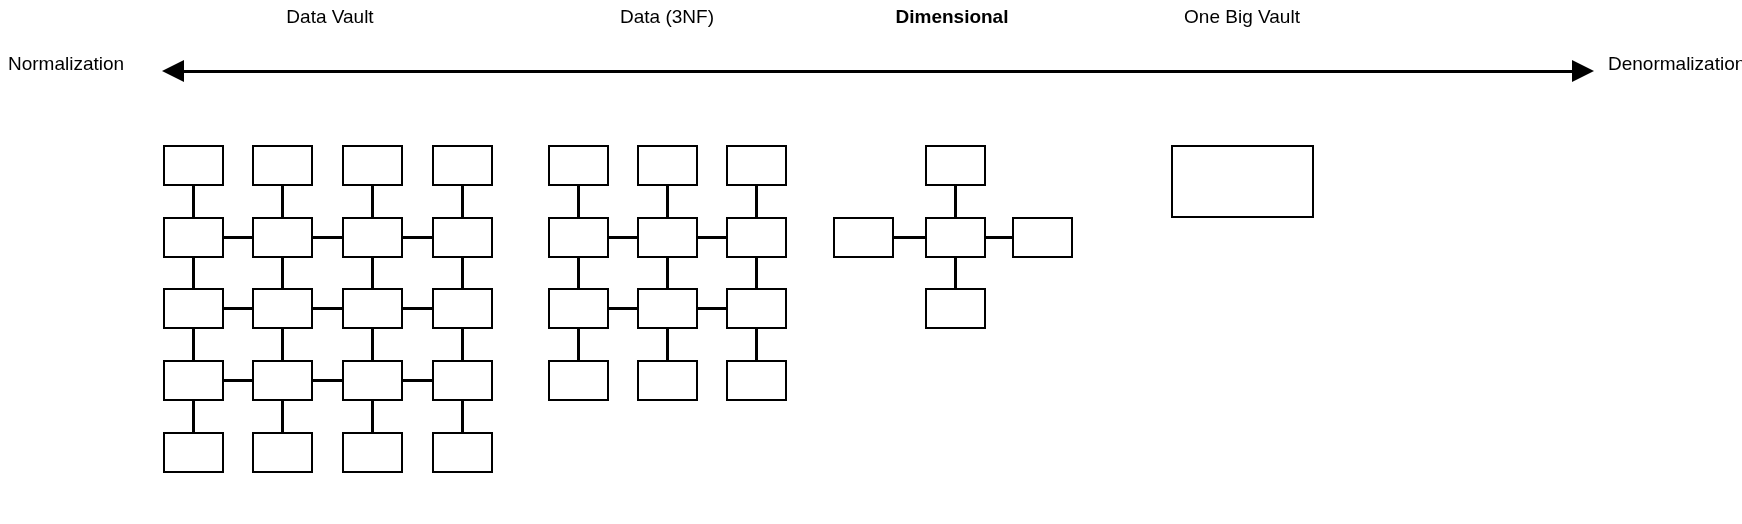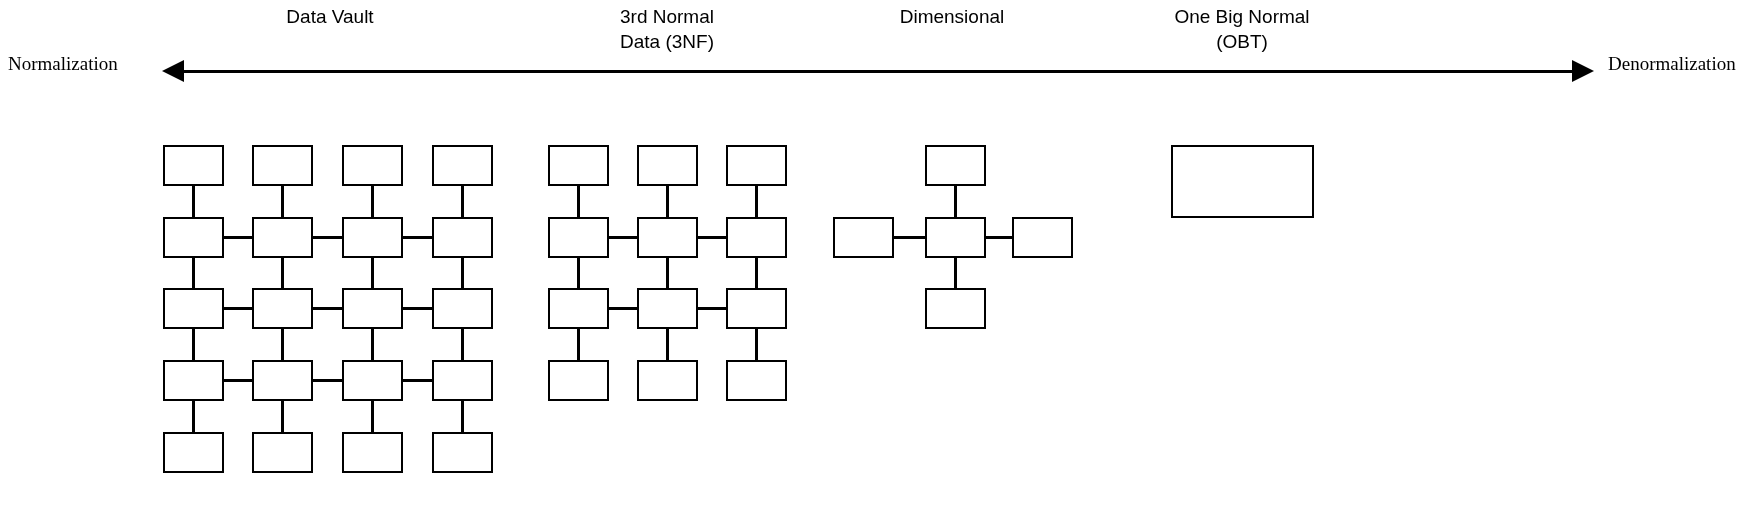--- a/index.html
+++ b/index.html
@@ -20,21 +20,20 @@
     overflow: hidden;
   }
 
   
   .axis-end-label {
     position: absolute;
     font-size: 19px;
     line-height: 22px;
     white-space: nowrap;
     color: #000;
-    font-family: Liberation Serif, serif;
   }
   #axis-label-left  { left: 8px;  top: 53px; }
   #axis-label-right { left: 1608px; top: 53px; }
 
   .axis-line {
     position: absolute;
     left: 180px;
     top: 70px;
     width: 1400px;
     height: 3px;
@@ -85,23 +84,23 @@
   <div id="axis-label-left" class="axis-end-label">Normalization</div>
 
   <div id="axis-label-right" class="axis-end-label">Denormalization</div>
 
   <div class="axis-line"></div>
   <div id="arrow-left" class="arrow-head"></div>
   <div id="arrow-right" class="arrow-head"></div>
 
   <div id="captions-layer">
       <div class="category-caption" style="left: 190px; top: 4px; width: 280px;"><div>Data Vault</div></div>
-      <div class="category-caption" style="left: 527px; top: 4px; width: 280px;"><div>3rd Normal</div><div>Data (3NF)</div></div>
-      <div class="category-caption" style="left: 812px; top: 4px; width: 280px;"><div>Dimensional</div></div>
-      <div class="category-caption" style="left: 1102px; top: 4px; width: 280px;"><div>One Big Normal</div><div>(OBT)</div></div>
+      <div class="category-caption" style="left: 527px; top: 4px; width: 280px;"><div>Data (3NF)</div></div>
+      <div class="category-caption" style="left: 812px; top: 4px; width: 280px; font-weight: bold;"><div>Dimensional</div></div>
+      <div class="category-caption" style="left: 1102px; top: 4px; width: 280px;"><div>One Big Vault</div></div>
     </div>
 
   <div id="models-layer">
       <div class="connector v" style="left: 192.4px; top: 186px; height: 31px;"></div>
       <div class="connector v" style="left: 192.4px; top: 258px; height: 30px;"></div>
       <div class="connector v" style="left: 192.4px; top: 329px; height: 31px;"></div>
       <div class="connector v" style="left: 192.4px; top: 401px; height: 31px;"></div>
       <div class="connector v" style="left: 281.4px; top: 186px; height: 31px;"></div>
       <div class="connector v" style="left: 281.4px; top: 258px; height: 30px;"></div>
       <div class="connector v" style="left: 281.4px; top: 329px; height: 31px;"></div>

